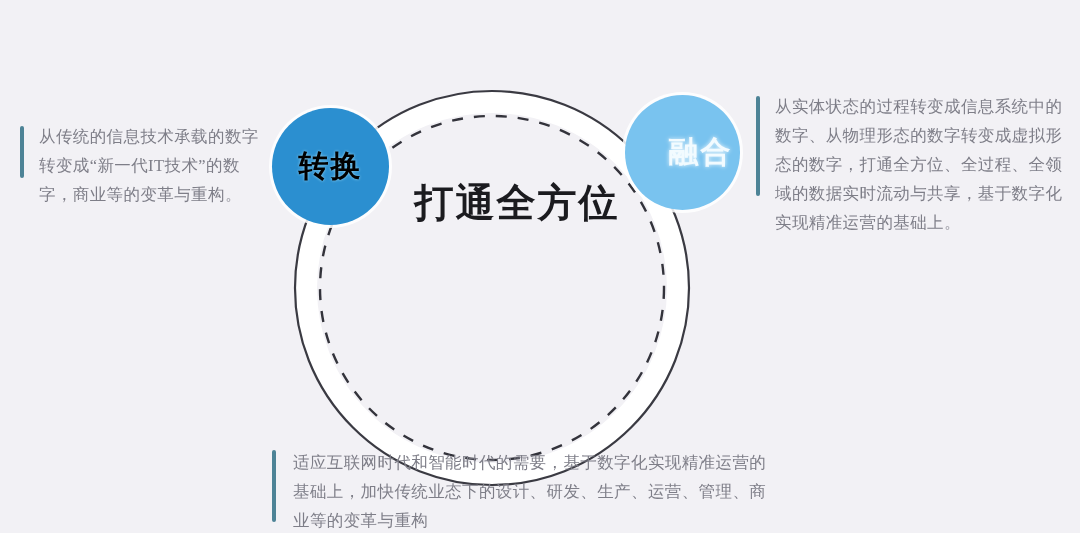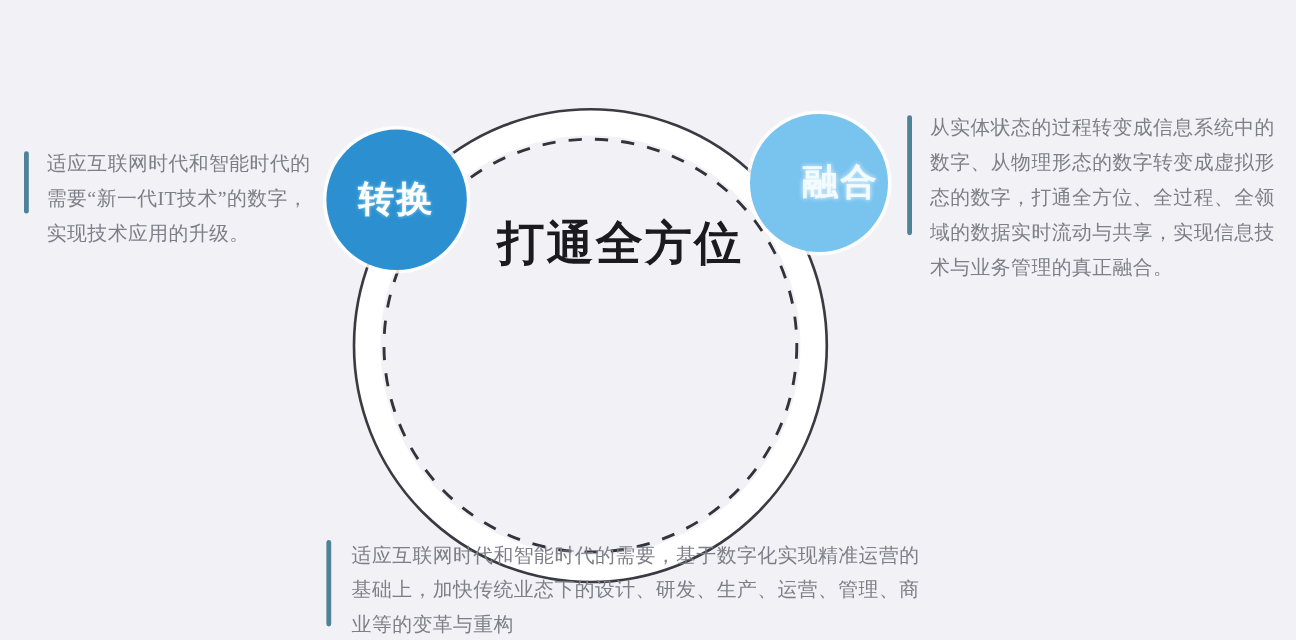--- a/index.html
+++ b/index.html
@@ -38,21 +38,21 @@
   
   .node-circle {
     position: absolute;
     border-radius: 50%;
     display: flex;
     align-items: center;
     justify-content: center;
     box-shadow: 0 0 0 3px rgba(255,255,255,0.85);
   }
   .node-label {
-    color: #ffffff;
+    color: #000000;
     font-family: "Liberation Sans", "DejaVu Sans", sans-serif;
     font-weight: bold;
     font-size: 30px;
     letter-spacing: 2px;
     text-shadow: 0 0 3px rgba(180,235,255,0.8);
     white-space: nowrap;
   }
   #node-zhuanhuan {
     left: 272px; top: 108px;
     width: 117px; height: 117px;
@@ -153,26 +153,26 @@
     <span class="node-label">转换</span>
   </div>
 
   <div class="node-circle" id="node-ronghe">
     <span class="node-label">融合</span>
   </div>
 
 
   <div class="annotation" id="annotation-left">
     <div class="accent-bar"></div>
-    <div class="annotation-text">适应互联网时代和智能时代的需要“新一代IT技术”的数字，实现技术应用的升级。</div>
+    <div class="annotation-text">从传统的信息技术承载的数字转变成“新一代IT技术”的数字，商业等的变革与重构。</div>
   </div>
 
   <div class="annotation" id="annotation-right">
     <div class="accent-bar"></div>
-    <div class="annotation-text">从实体状态的过程转变成信息系统中的数字、从物理形态的数字转变成虚拟形态的数字，打通全方位、全过程、全领域的数据实时流动与共享，实现信息技术与业务管理的真正融合。</div>
+    <div class="annotation-text">从实体状态的过程转变成信息系统中的数字、从物理形态的数字转变成虚拟形态的数字，打通全方位、全过程、全领域的数据实时流动与共享，基于数字化实现精准运营的基础上。</div>
   </div>
 
   <div class="annotation" id="annotation-bottom">
     <div class="accent-bar"></div>
     <div class="annotation-text">适应互联网时代和智能时代的需要，基于数字化实现精准运营的基础上，加快传统业态下的设计、研发、生产、运营、管理、商业等的变革与重构</div>
   </div>
 
 </div>
 
 </body></html>

